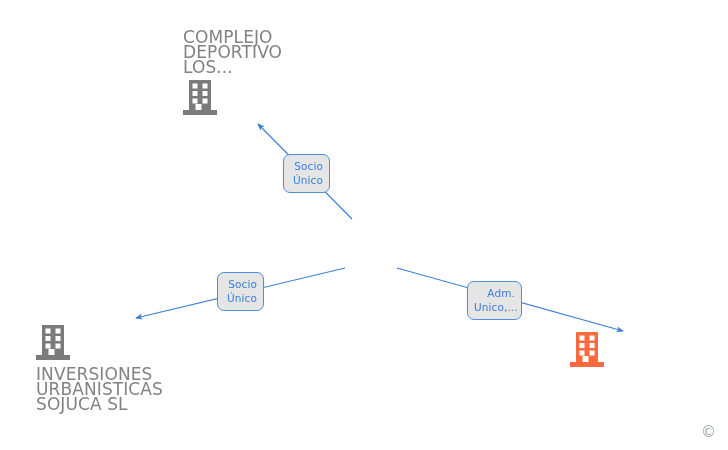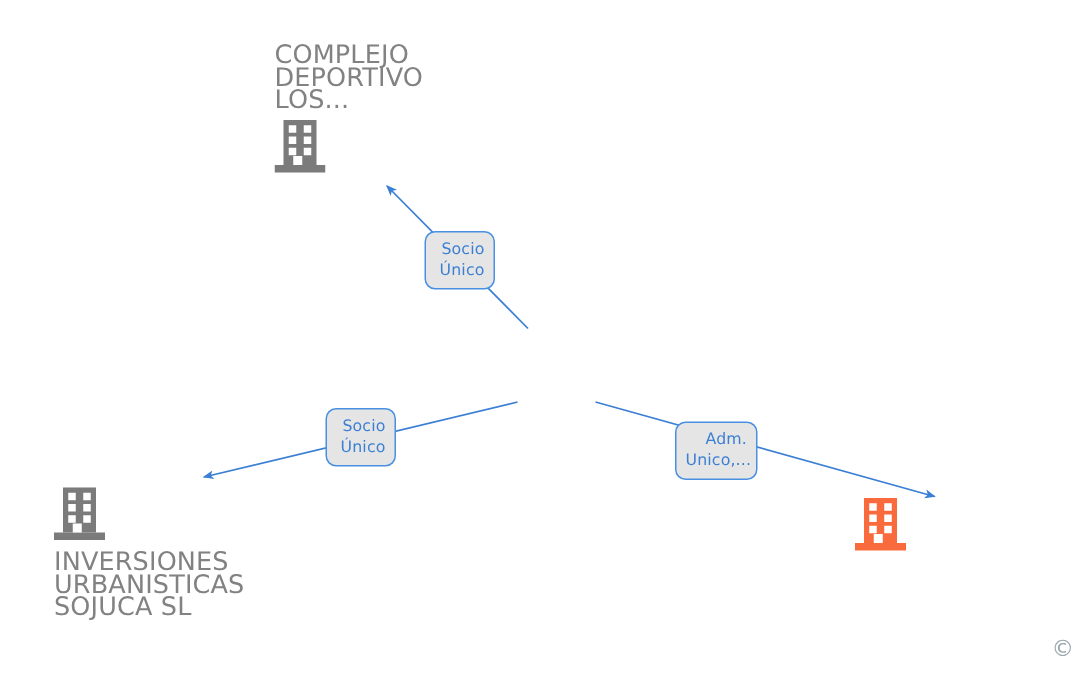--- a/index.html
+++ b/index.html
@@ -176,20 +176,20 @@
       </svg>
     </span>
   </div>
 
   <div class="rel-chip" style="left:283px; top:154px; width:47px;">Socio
 Único</div>
 
   <div class="rel-chip" style="left:217px; top:272px; width:47px;">Socio
 Único</div>
 
-  <div class="rel-chip" style="left:450px; top:281px; width:55px;">Adm.
+  <div class="rel-chip" style="left:467px; top:281px; width:55px;">Adm.
 Unico,...</div>
 
   <div id="watermark">
     <span class="wm-copy">©</span>
   </div>
 
 </div>
 
 </body></html>

